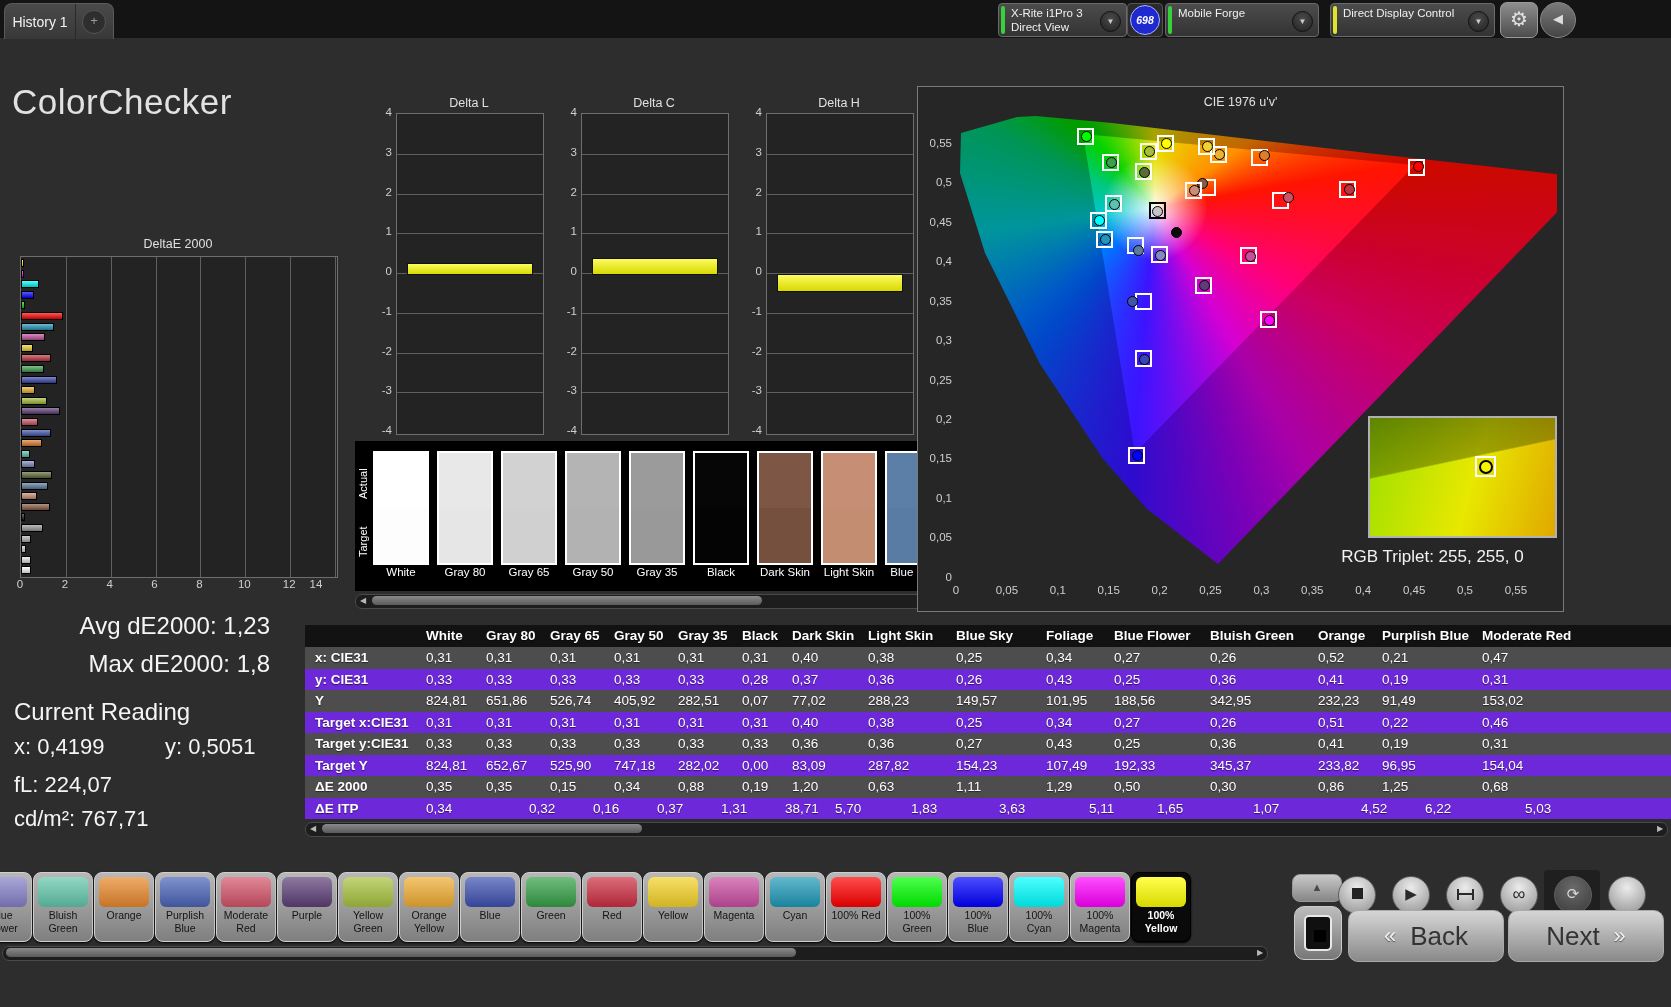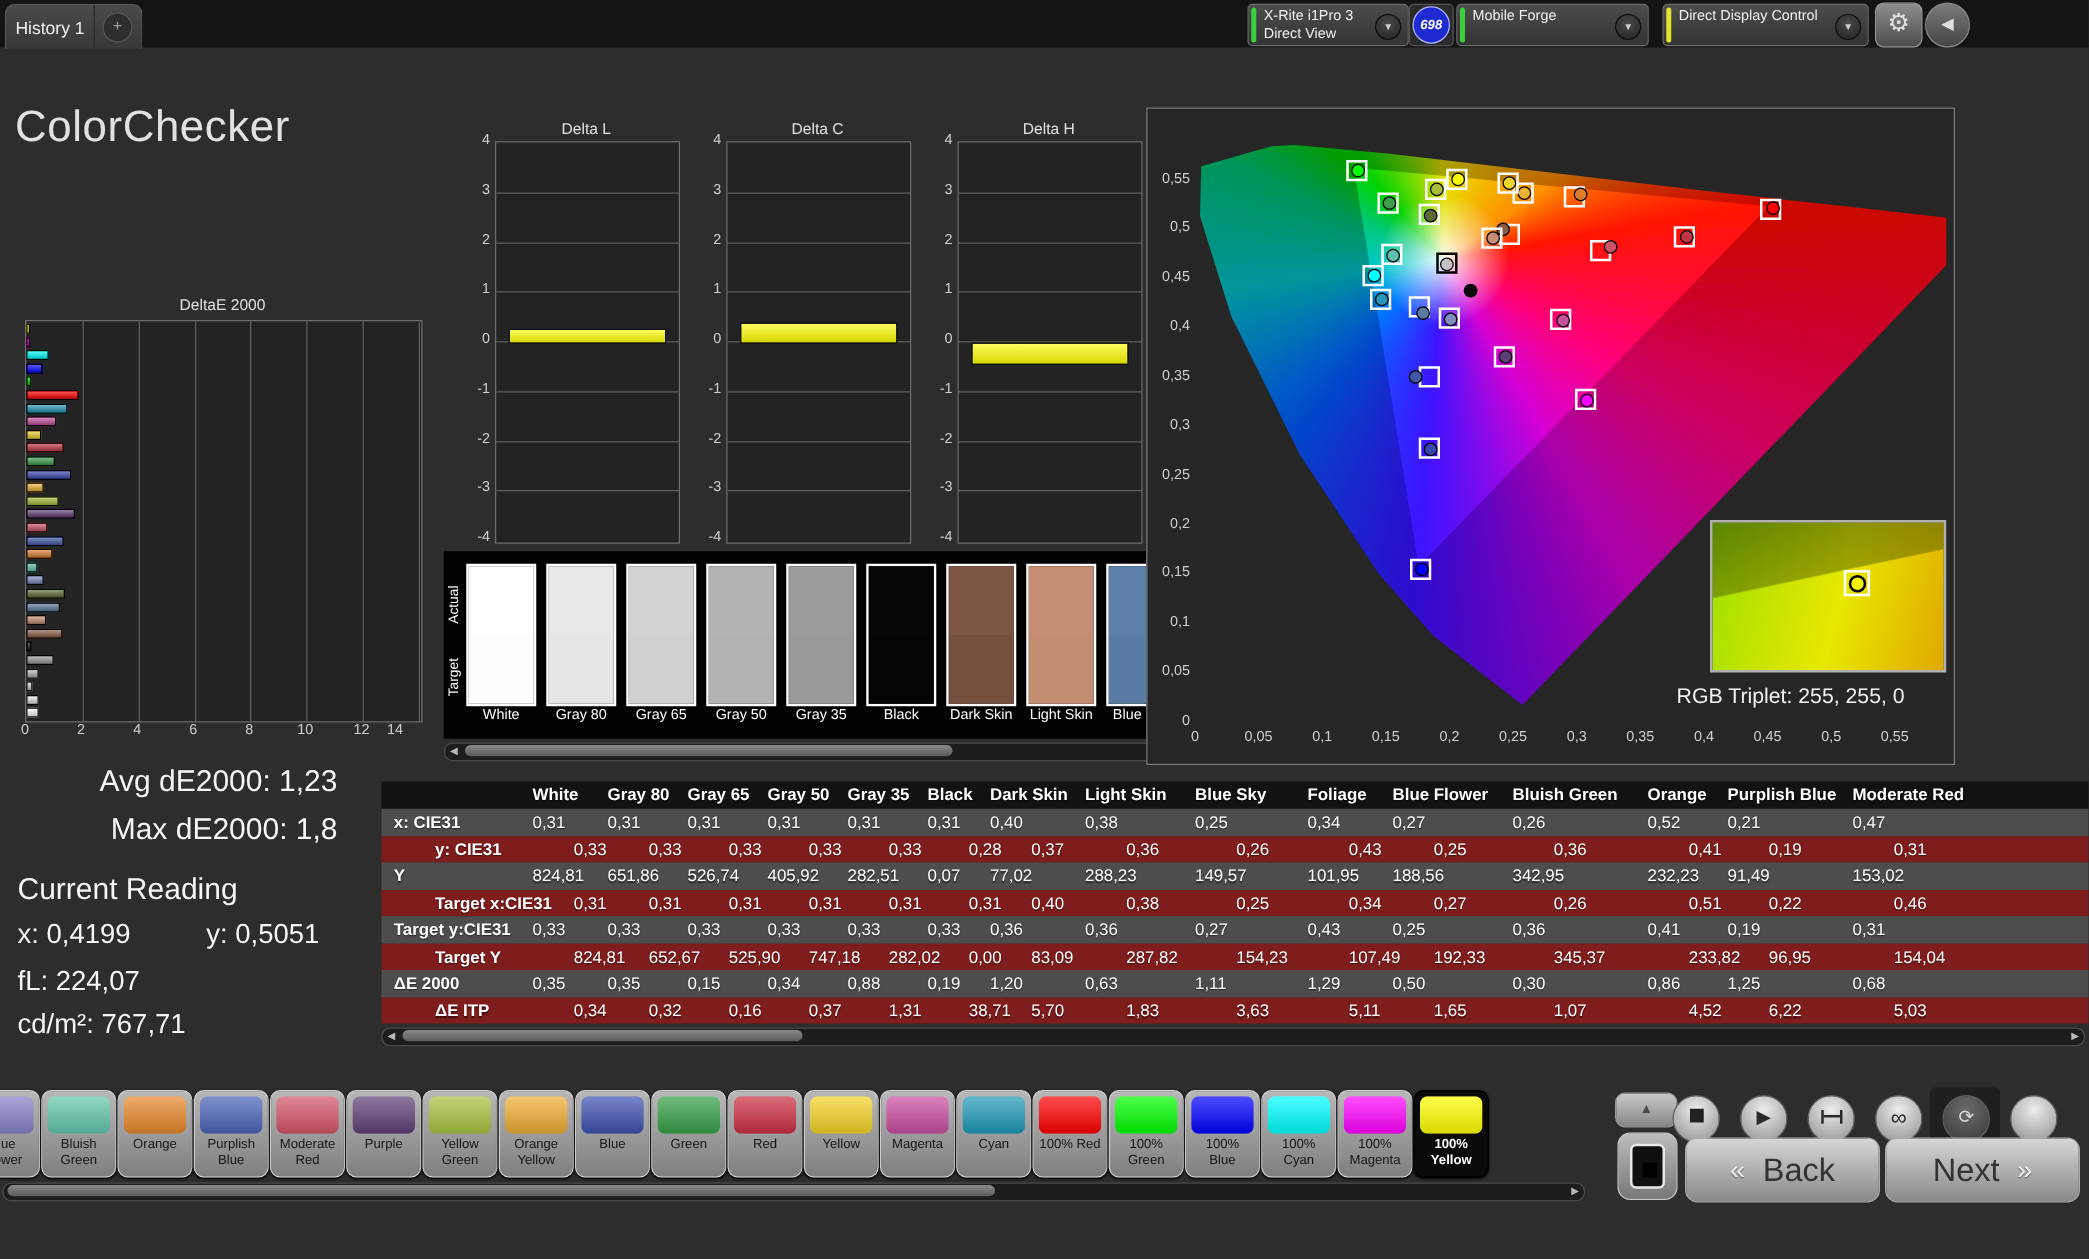--- a/index.html
+++ b/index.html
@@ -80,21 +80,21 @@
   .insq{position:absolute;left:105px;top:38px;width:17px;height:17px;border:2px solid #fff;}
   .incirc{position:absolute;left:109px;top:42px;width:10px;height:10px;border-radius:50%;
     border:2px solid #000;background:#f5f500;}
   .rgbtext{position:absolute;left:397px;top:460px;width:235px;text-align:center;
     font-size:17px;color:#f2f2f2;}
   
   .tablewrap{position:absolute;left:305px;top:625px;width:1366px;height:194px;overflow:hidden;font-size:13.5px;}
   .trow{display:flex;height:21.5px;line-height:21.5px;white-space:nowrap;}
   .trow.head{height:22px;line-height:22px;background:#121212;font-weight:bold;color:#f0f0f0;}
   .trow.dark{background:#4d4d4d;}
-  .trow.light{background:#7f1d1d;padding-left:33px;}
+  .trow.light{background:#6d28d9;}
   .tcell{flex:none;padding-left:6px;overflow:hidden;color:#fff;text-shadow:0 1px 1px rgba(0,0,0,.55);}
   .tcell.lab{font-weight:bold;padding-left:10px;}
   
   .pbtn{position:absolute;top:872px;width:58px;height:68px;border-radius:8px;
     background:linear-gradient(#b8b8b8,#7f7f7f);border:1px solid #cfcfcf;box-shadow:0 1px 2px #000;}
   .pbtn .pc{position:absolute;left:4px;top:4px;right:4px;height:30px;border-radius:6px;}
   .pbtn .pl{position:absolute;left:0;right:0;top:36px;text-align:center;font-size:10.5px;
     line-height:13px;color:#141414;}
   .pbtn.sel{background:#0a0a0a;border-color:#000;}
   .pbtn.sel .pl{color:#fff;font-weight:bold;}
@@ -311,20 +311,21 @@
       <div class="swname" style="left: 530px; position: absolute;">Blue Sky</div>
     </div>
 </div>
 <div class="sbar" style="left:355px;top:594px;width:600px;">
   <div class="sarrow" style="left:0;">◀</div>
   <div class="sthumb" style="left:16px;width:390px;"></div>
   <div class="sarrow" style="right:0;">▶</div>
 </div>
 
 <div class="ciepanel">
+  <div class="charttitle" style="left:0;top:8px;width:645px;">CIE 1976 u'v'</div>
   <div class="cieplot" id="cieplot">
     <div class="horseshoe"></div>
     <div class="gamut"></div>
     <div id="cie-markers">
         <div class="mk-sq" style="left: 192.621px; top: 95.6755px; border-color: rgb(0, 0, 0);"></div>
         <div class="mk-dot" style="left: 196.046px; top: 99.648px; background: rgb(196, 196, 196);"></div>
         <div class="mk-dot" style="left: 215.388px; top: 120.951px; background: rgb(10, 10, 10);"></div>
         <div class="mk-sq" style="left: 243.317px; top: 73.2679px; border-color: rgb(255, 255, 255);"></div>
         <div class="mk-dot" style="left: 240.838px; top: 71.6385px; background: rgb(138, 91, 68);"></div>
         <div class="mk-sq" style="left: 229.371px; top: 75.6349px; border-color: rgb(255, 255, 255);"></div>
@@ -549,21 +550,21 @@
       <div class="tcell" style="width: 62px;">1,29</div>
       <div class="tcell" style="width: 90px;">0,50</div>
       <div class="tcell" style="width: 102px;">0,30</div>
       <div class="tcell" style="width: 58px;">0,86</div>
       <div class="tcell" style="width: 94px;">1,25</div>
       <div class="tcell" style="width: 124px;">0,68</div>
     </div>
     <div class="trow light">
       <div class="tcell lab" style="width: 105px;">ΔE ITP</div>
       <div class="tcell" style="width: 54px;">0,34</div>
-      <div class="tcell" style="width: 58px;">0,32</div>
+      <div class="tcell" style="width: 58px; margin-left: 43px;">0,32</div>
       <div class="tcell" style="width: 58px;">0,16</div>
       <div class="tcell" style="width: 58px;">0,37</div>
       <div class="tcell" style="width: 58px;">1,31</div>
       <div class="tcell" style="width: 44px;">38,71</div>
       <div class="tcell" style="width: 70px;">5,70</div>
       <div class="tcell" style="width: 82px;">1,83</div>
       <div class="tcell" style="width: 84px;">3,63</div>
       <div class="tcell" style="width: 62px;">5,11</div>
       <div class="tcell" style="width: 90px;">1,65</div>
       <div class="tcell" style="width: 102px;">1,07</div>

